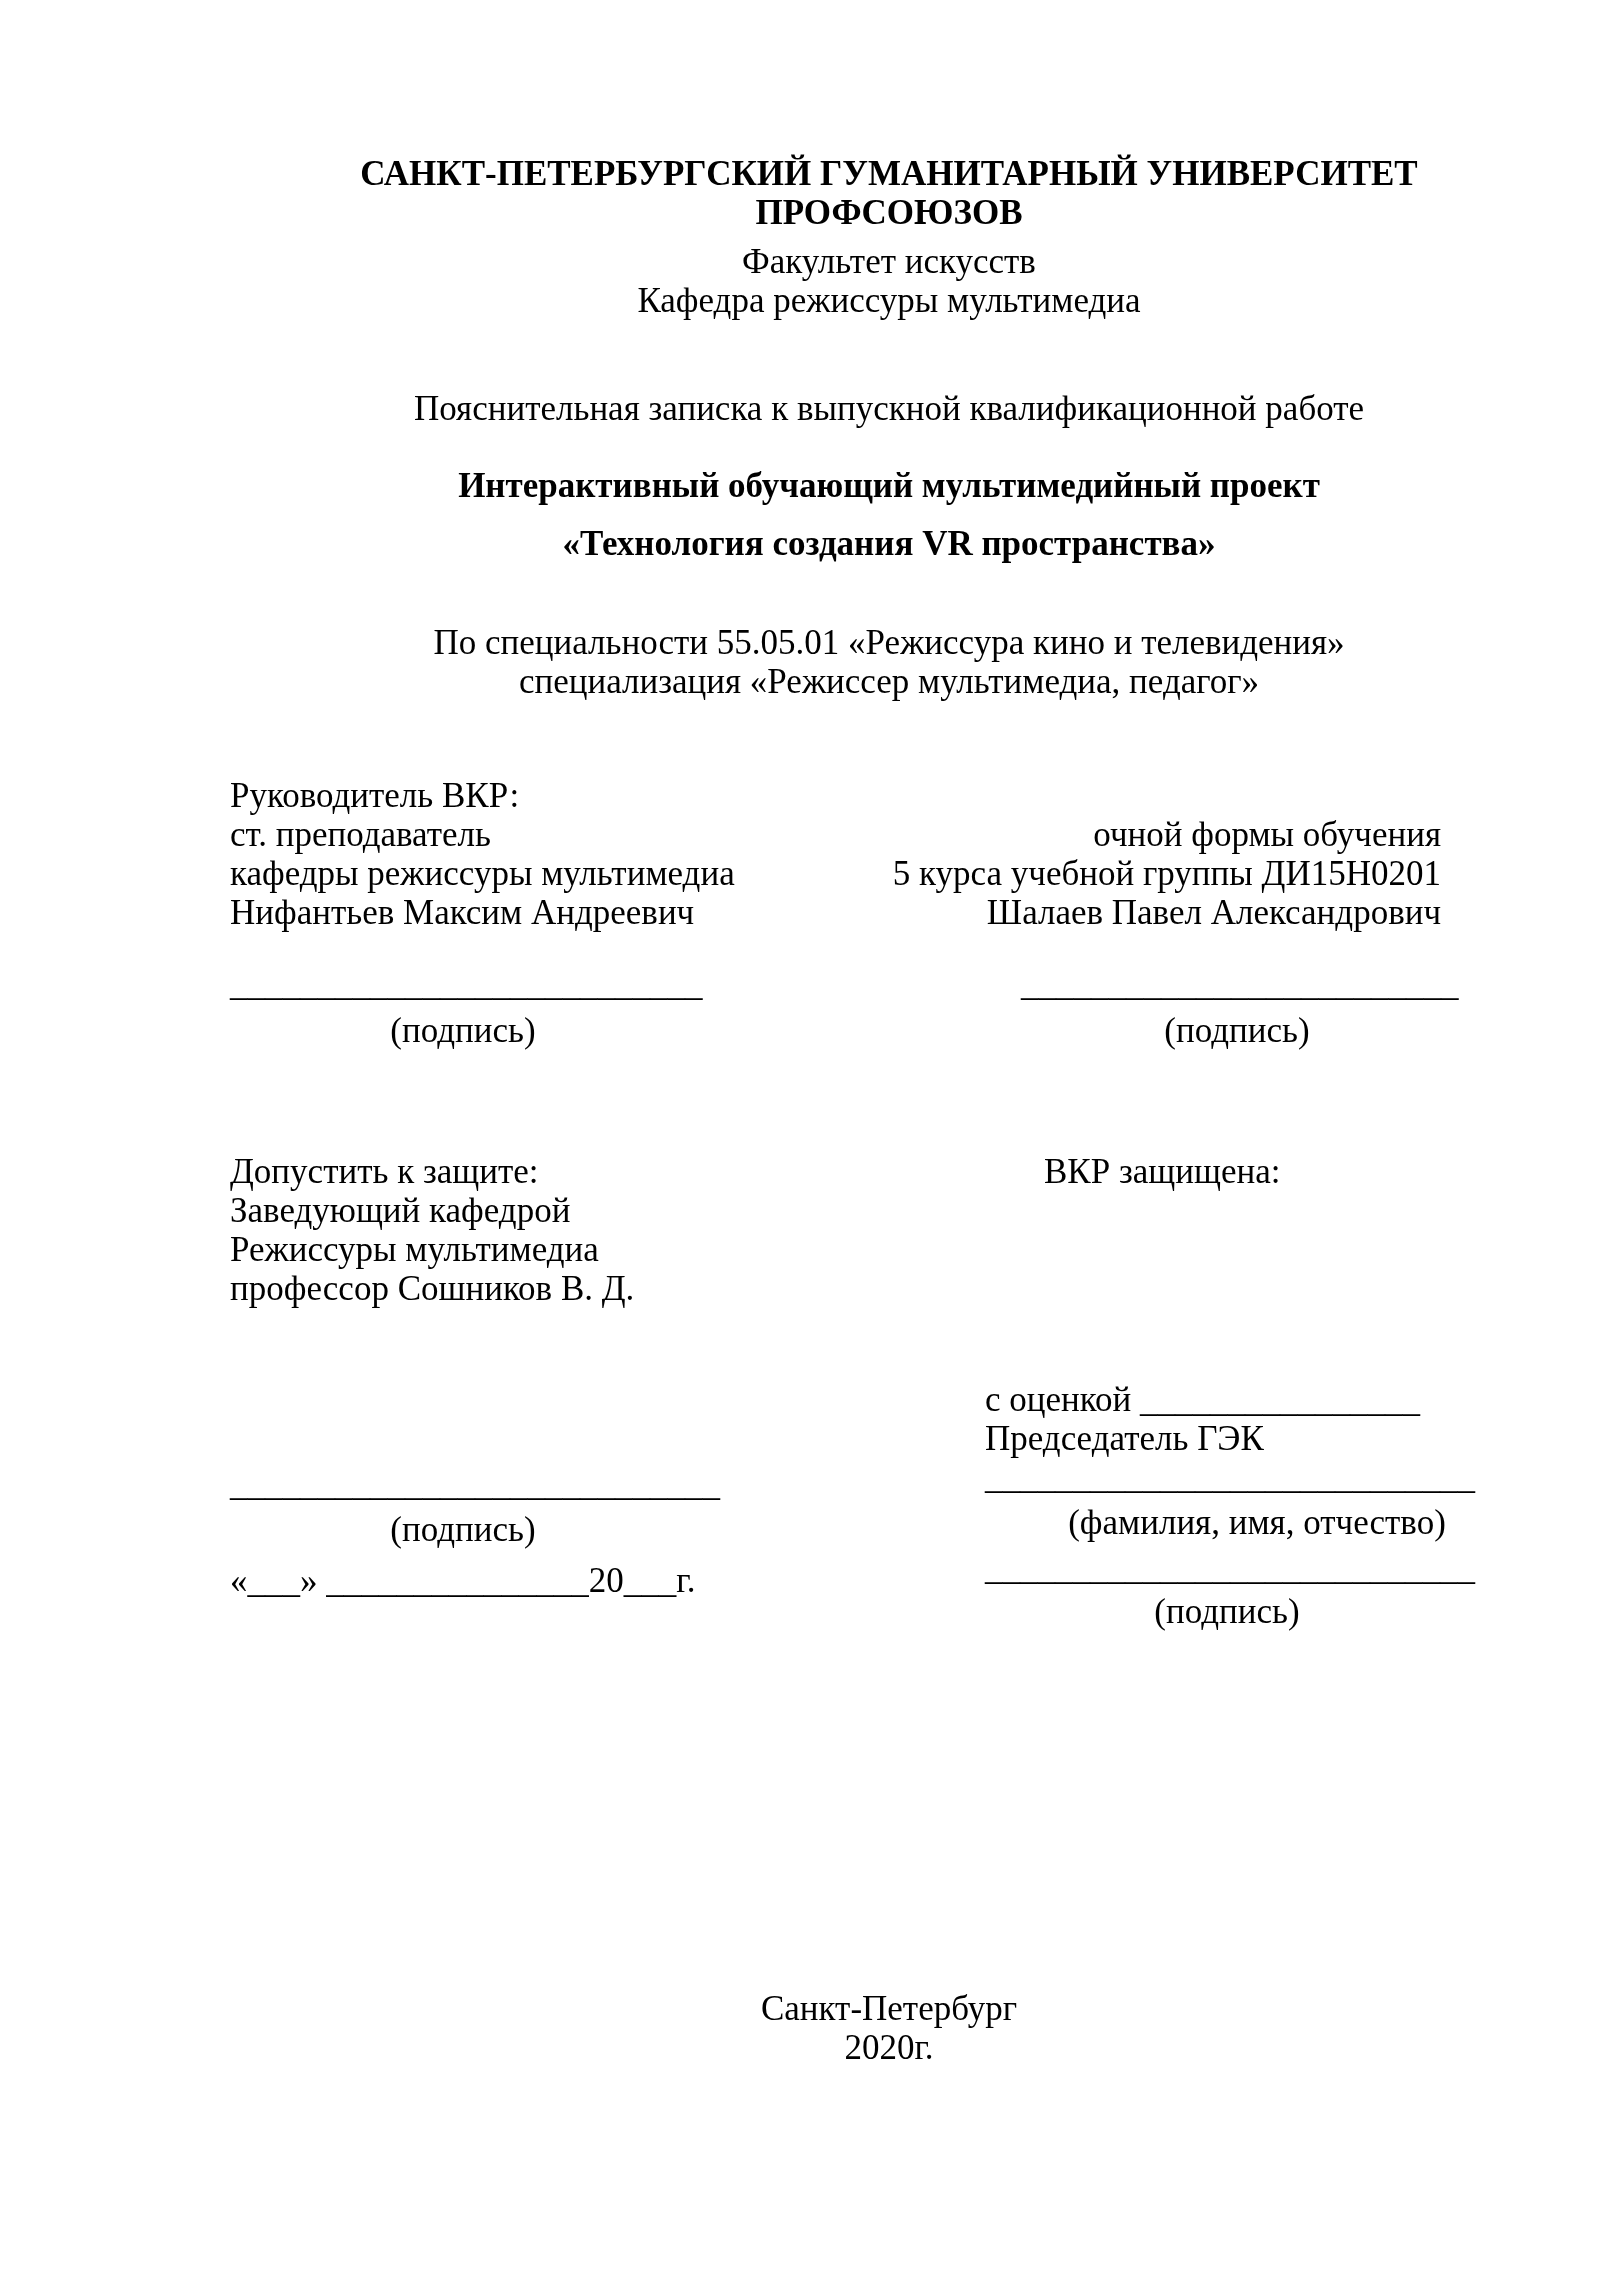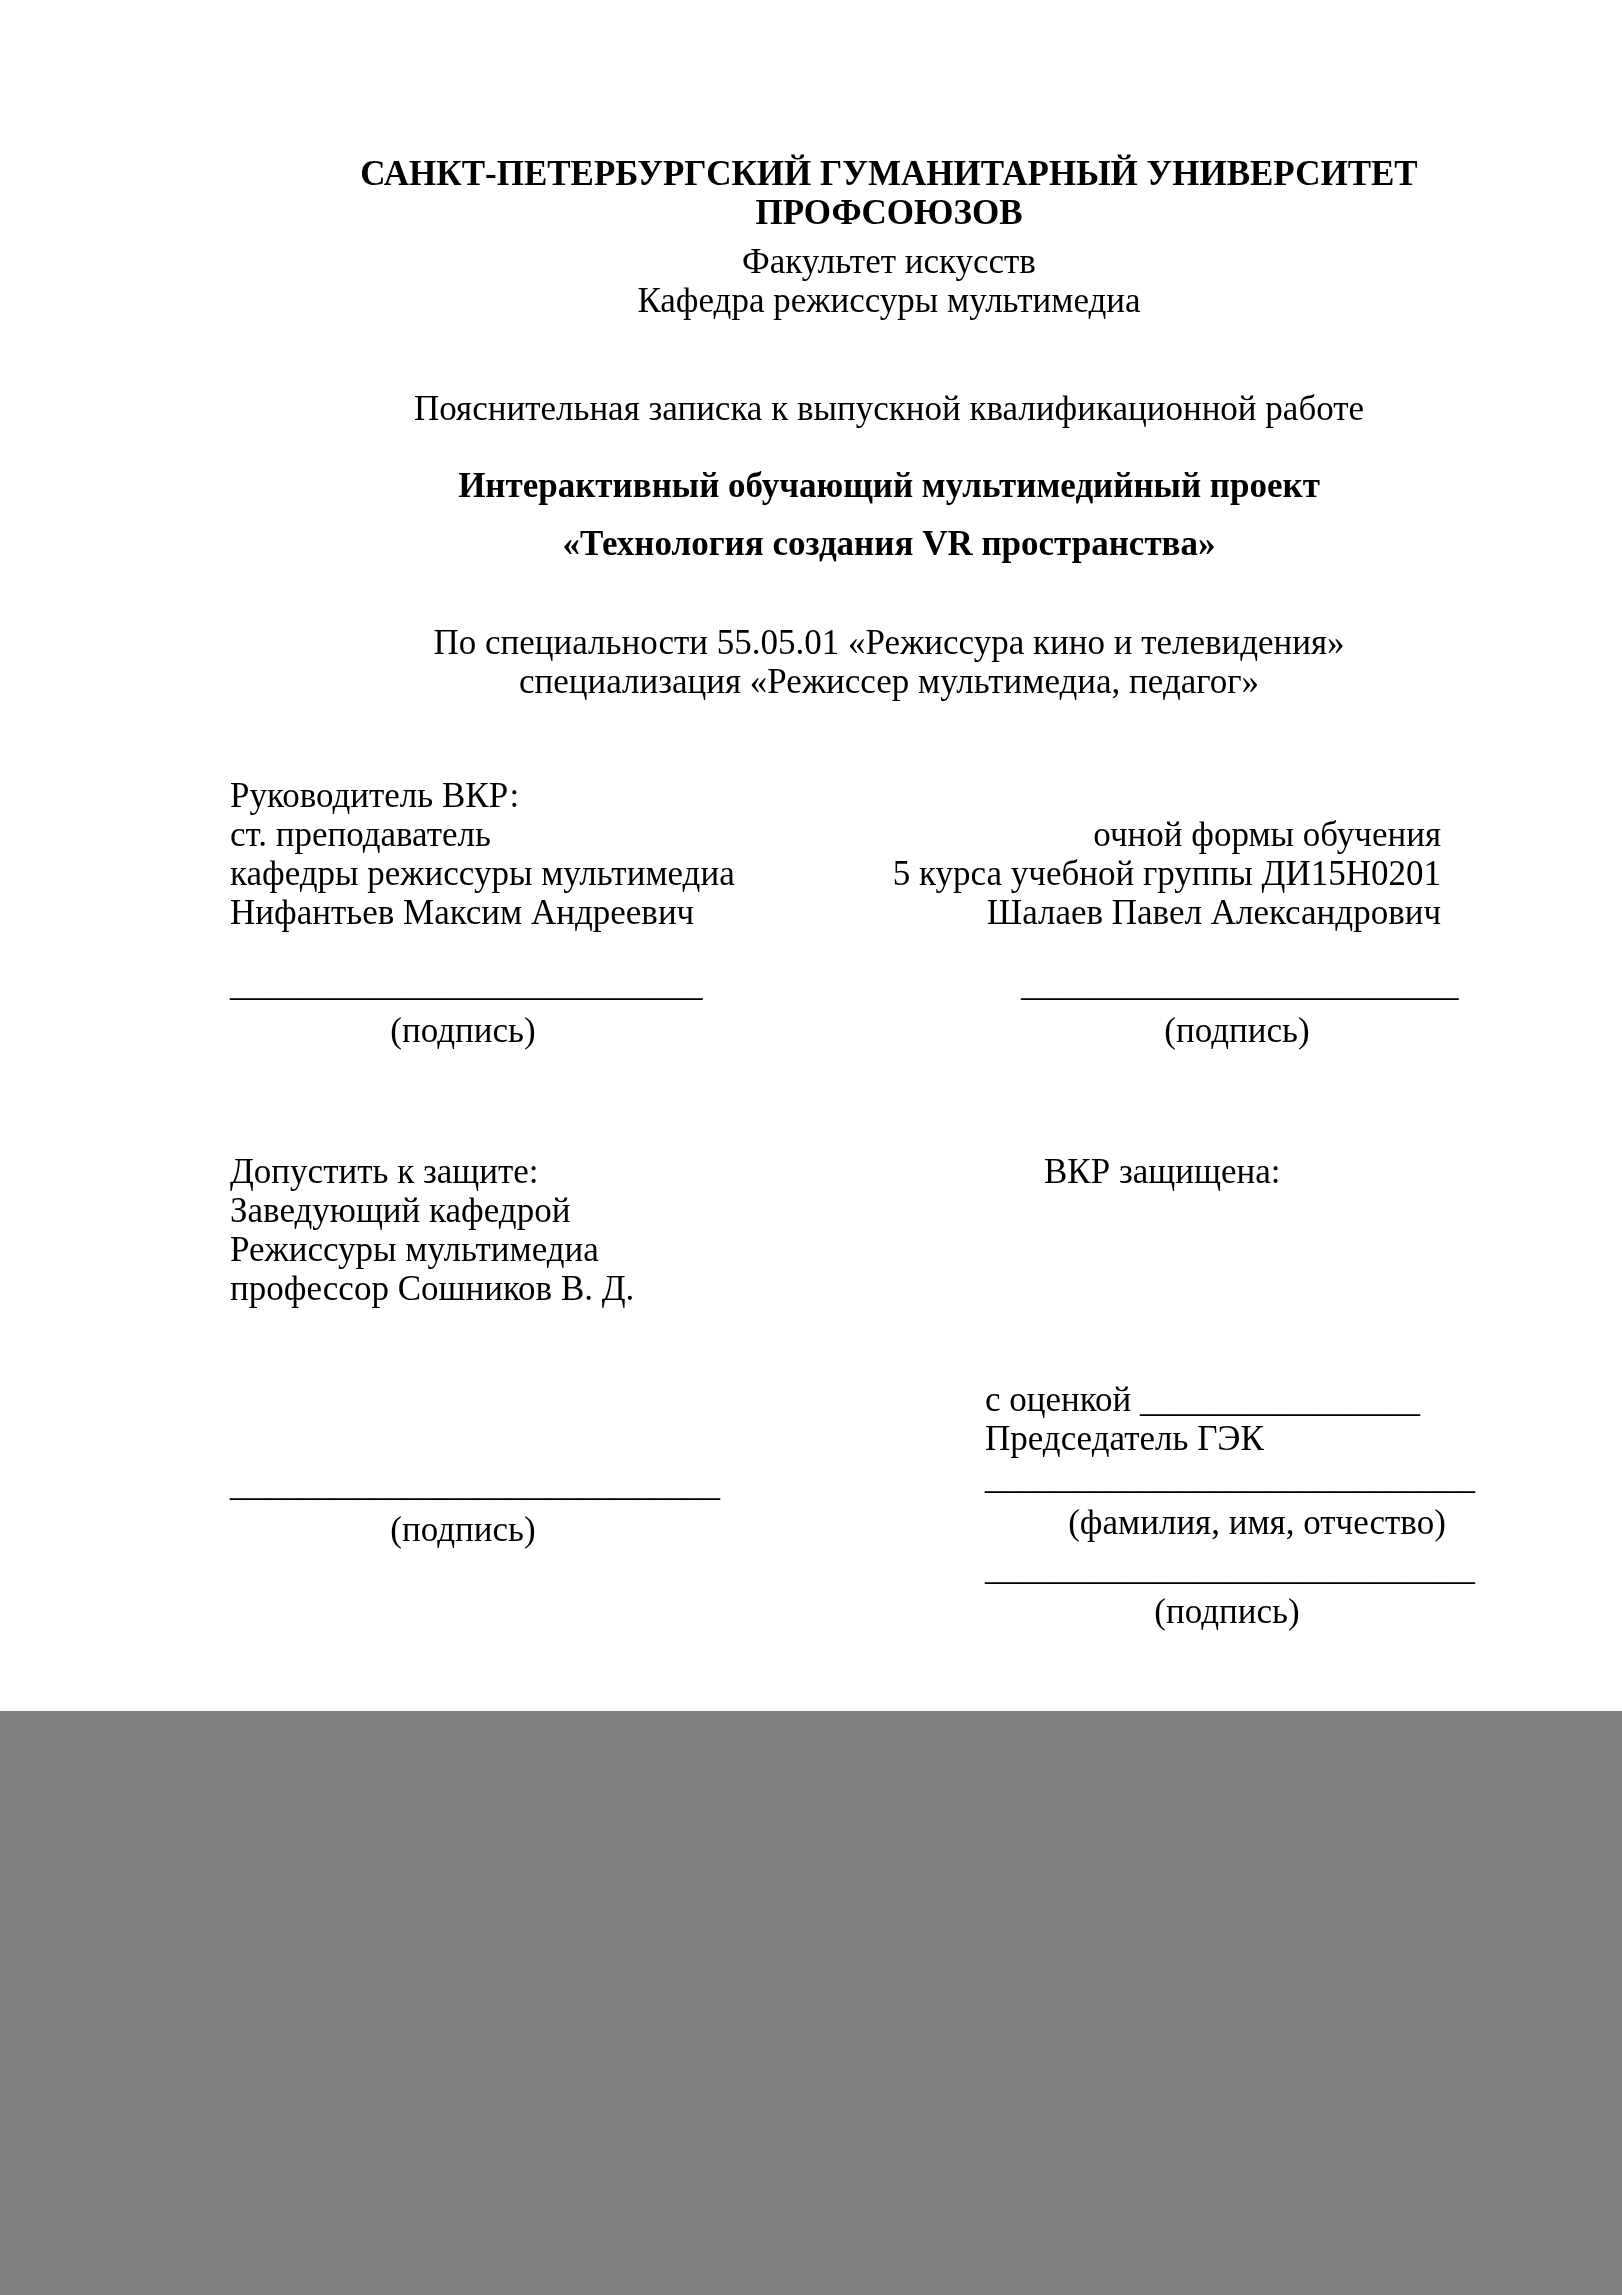--- a/index.html
+++ b/index.html
@@ -3,21 +3,21 @@
 <meta charset="utf-8">
 <style>
   html, body {
     margin: 0;
     padding: 0;
     background: #808080;
   }
   .page {
     position: relative;
     width: 1623px;
-    height: 1711px;
+    height: 2295px;
     background: #ffffff;
     color: #000000;
     font-family: "Liberation Serif", "DejaVu Serif", serif;
     font-size: 35px;
     overflow: hidden;
   }
   .line {
     position: absolute;
     line-height: 39px;
     white-space: nowrap;
@@ -88,20 +88,21 @@
   <div class="line rightcol" style="top:893px">Шалаев Павел Александрович</div>
   <div class="line sig-right" style="top:964px">_________________________</div>
   <div class="line sig-right" style="top:1011px">(подпись)</div>
 
   <div class="line leftcol" style="top:1152px">Допустить к защите:</div>
   <div class="line leftcol" style="top:1191px">Заведующий кафедрой</div>
   <div class="line leftcol" style="top:1230px">Режиссуры мультимедиа</div>
   <div class="line leftcol" style="top:1269px">профессор Сошников В. Д.</div>
   <div class="line sig-left2" style="top:1464px">____________________________</div>
   <div class="line sig-left" style="top:1510px">(подпись)</div>
+  <div class="line leftcol" style="top:1561px">«___» _______________20___г.</div>
 
   <div class="line" style="top:1152px; left:1044px">ВКР защищена:</div>
   <div class="line" style="top:1380px; left:985px">с оценкой ________________</div>
   <div class="line" style="top:1419px; left:985px">Председатель ГЭК</div>
   <div class="line sig-right2" style="top:1457px">____________________________</div>
   <div class="line sig-right2-left" style="top:1503px">(фамилия, имя, отчество)</div>
   <div class="line sig-right2" style="top:1548px">____________________________</div>
   <div class="line sig-right2" style="top:1592px">(подпись)</div>
 
   <div class="line center" style="top:1989px">Санкт-Петербург</div>

